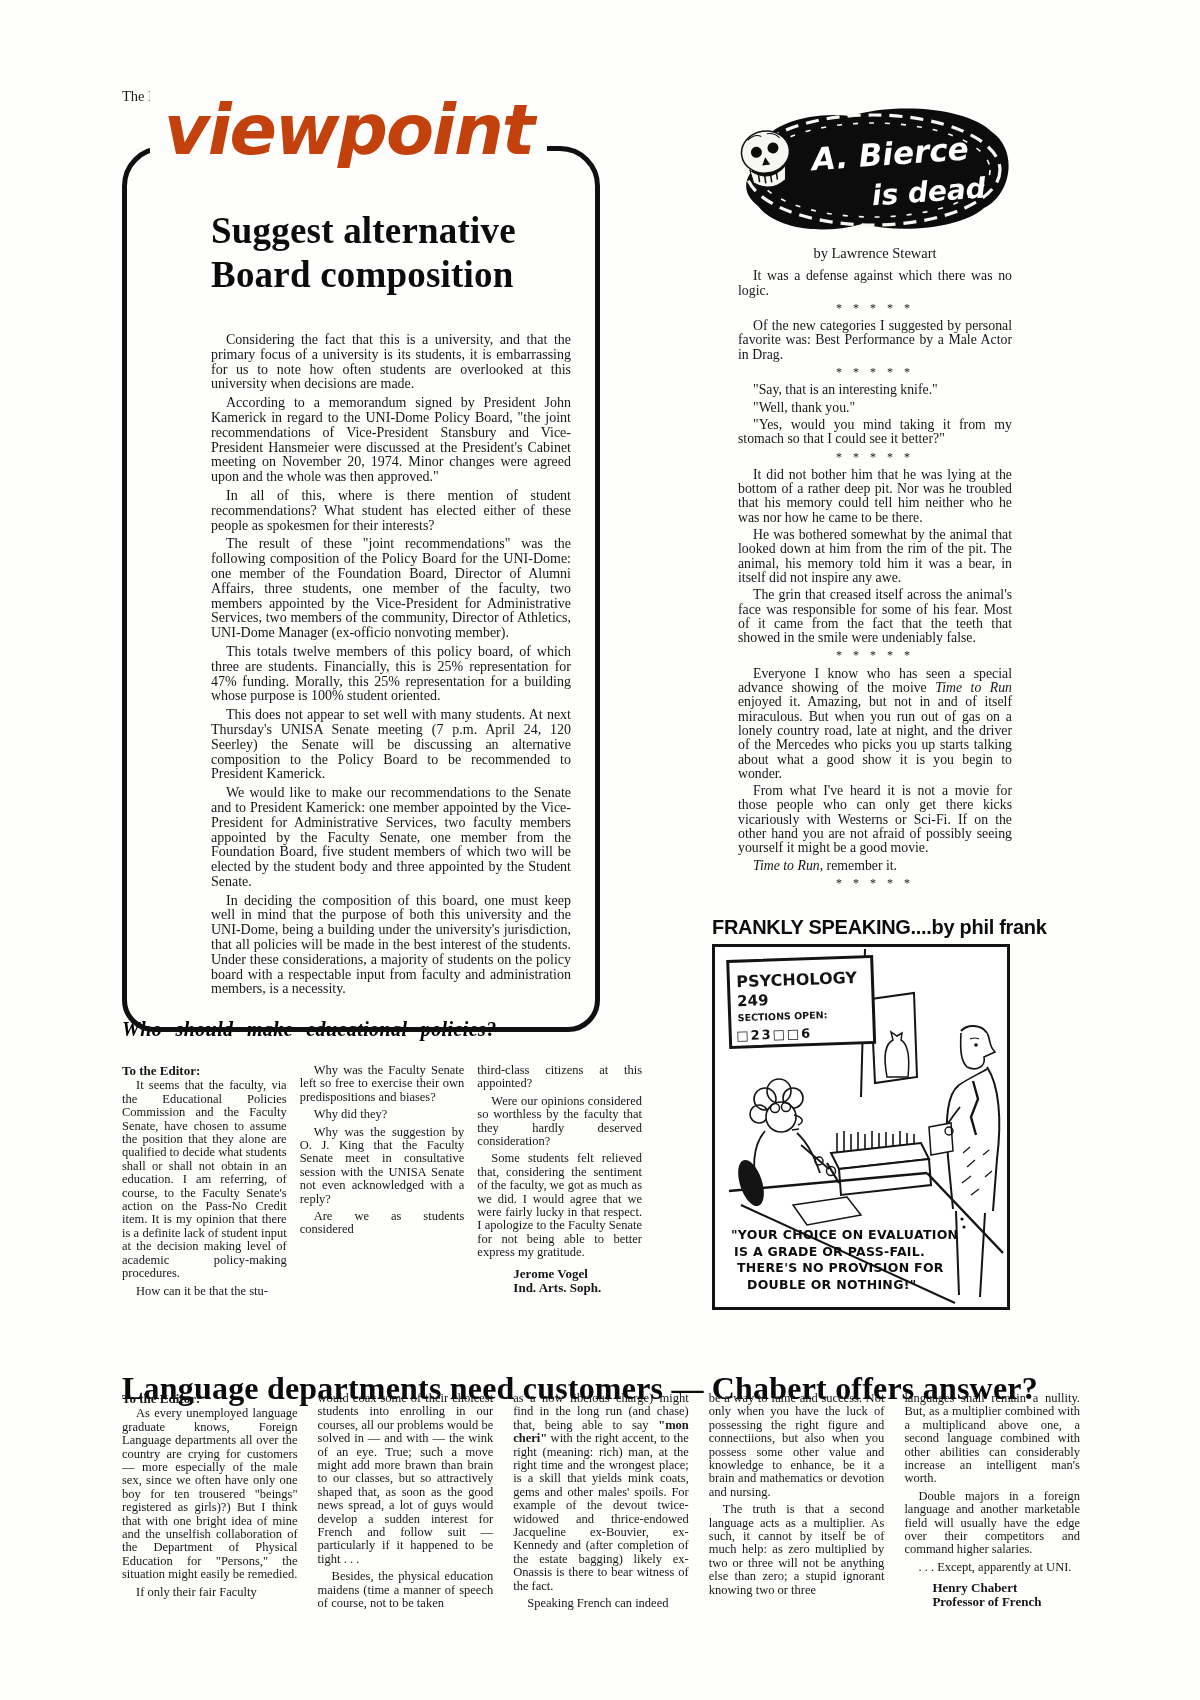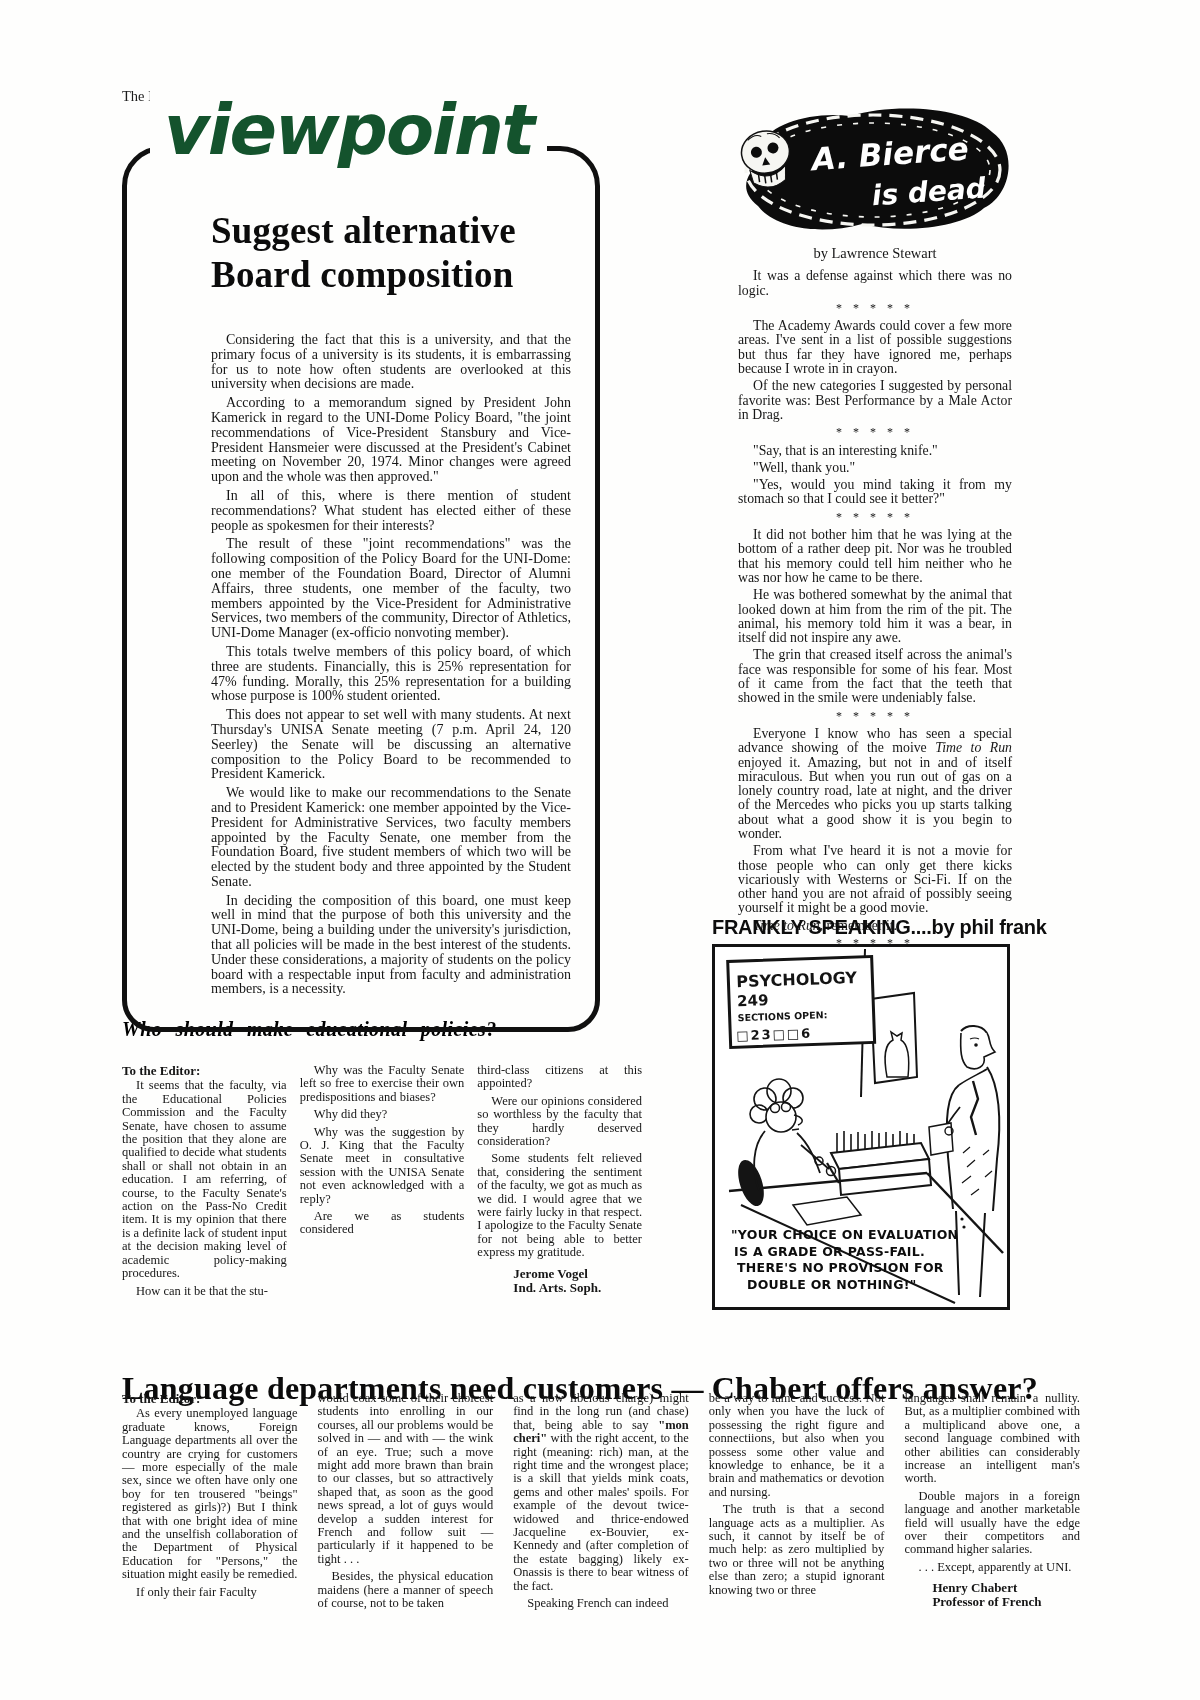--- a/index.html
+++ b/index.html
@@ -5,21 +5,21 @@
   html,body{margin:0;padding:0;background:#e8e8e6;}
   #page{position:relative;width:1200px;height:1700px;background:#fefefdl;background:#fefefd;margin:0 auto;overflow:hidden;color:#161616;}
   .abs{position:absolute;}
 
   
   #masthead{left:122px;top:88px;font:14.5px "Liberation Serif",serif;color:#1c1c1c;}
 
   
   #vp-logo{left:150px;top:88px;z-index:3;background:#fefefd;padding:0 14px;
     font-family:"DejaVu Sans",sans-serif;font-weight:bold;font-style:italic;
-    font-size:70px;line-height:84px;letter-spacing:-2px;color:#14532d;}
+    font-size:70px;line-height:84px;letter-spacing:-2px;color:#c2410c;}
   #vp-box{left:122px;top:146px;width:478px;box-sizing:border-box;z-index:1;
     border:5px solid #101010;border-radius:40px 40px 32px 32px;
     padding:58px 24px 26px 84px;background:transparent;}
   .vp-headline{font-family:"Liberation Serif",serif;font-weight:bold;
     font-size:37px;line-height:44px;color:#0c0c0c;letter-spacing:.2px;margin:0 0 36px;}
   .vp-article{font-family:"Liberation Serif",serif;font-size:14px;line-height:14.8px;text-align:justify;}
   .vp-article p{margin:0 0 4px;text-indent:15px;}
 
   
   #bierce-art{left:720px;top:100px;width:302px;height:142px;}
@@ -95,21 +95,20 @@
       <path d="M14,12 q8,-6 14,-2 M34,8 q8,0 12,6" stroke="#111" stroke-width="1" fill="none"></path>
     </g>
     <text x="92" y="64" transform="rotate(-4 180 60)" font-family="DejaVu Serif, serif" font-style="italic" font-weight="bold" font-size="31" fill="#ffffff">A. Bierce</text>
     <text x="152" y="102" transform="rotate(-4 200 95)" font-family="DejaVu Serif, serif" font-style="italic" font-weight="bold" font-size="28" fill="#ffffff">is dead</text>
   </svg>
 
   <div id="bierce-col" class="abs">
     <p class="byline">by Lawrence Stewart</p>
     <p>It was a defense against which there was no logic.</p>
     <p class="sep">* * * * *</p>
-    <p>The Academy Awards could cover a few more areas. I've sent in a list of possible suggestions but thus far they have ignored me, perhaps because I wrote in in crayon.</p>
     <p>Of the new categories I suggested by personal favorite was: Best Performance by a Male Actor in Drag.</p>
     <p class="sep">* * * * *</p>
     <p>"Say, that is an interesting knife."</p>
     <p>"Well, thank you."</p>
     <p>"Yes, would you mind taking it from my stomach so that I could see it better?"</p>
     <p class="sep">* * * * *</p>
     <p>It did not bother him that he was lying at the bottom of a rather deep pit. Nor was he troubled that his memory could tell him neither who he was nor how he came to be there.</p>
     <p>He was bothered somewhat by the animal that looked down at him from the rim of the pit. The animal, his memory told him it was a bear, in itself did not inspire any awe.</p>
     <p>The grin that creased itself across the animal's face was responsible for some of his fear. Most of it came from the fact that the teeth that showed in the smile were undeniably false.</p>
     <p class="sep">* * * * *</p>
@@ -216,21 +215,21 @@
 
   <div id="language-headline" class="abs">Language departments need customers — Chabert offers answer?</div>
   <div id="language-cols" class="abs">
     <div class="lettercol">
       <p class="salutation">To the Editor:</p>
       <p>As every unemployed language graduate knows, Foreign Language departments all over the country are crying for customers — more especially of the male sex, since we often have only one boy for ten trousered "beings" registered as girls)?) But I think that with one bright idea of mine and the unselfish collaboration of the Department of Physical Education for "Persons," the situation might easily be remedied.</p>
       <p>If only their fair Faculty</p>
     </div>
     <div class="lettercol">
       <p class="noind">would coax some of their choicest students into enrolling in our courses, all our problems would be solved in — and with — the wink of an eye. True; such a move might add more brawn than brain to our classes, but so attractively shaped that, as soon as the good news spread, a lot of guys would develop a sudden interest for French and follow suit — particularly if it happened to be tight . . .</p>
-      <p>Besides, the physical education maidens (here a manner of speech of course, not to be taken</p>
+      <p>Besides, the physical education maidens (time a manner of speech of course, not to be taken</p>
     </div>
     <div class="lettercol">
       <p class="noind"><span>as a now libelous charge) might find in the long run (and chase) that, being able to say </span><b>"mon cheri"</b><span> with the right accent, to the right (meaning: rich) man, at the right time and the wrongest place; is a skill that yields mink coats, gems and other males' spoils. For example of the devout twice-widowed and thrice-endowed Jacqueline ex-Bouvier, ex-Kennedy and (after completion of the estate bagging) likely ex-Onassis is there to bear witness of the fact.</span></p>
       <p>Speaking French can indeed</p>
     </div>
     <div class="lettercol">
       <p class="noind">be a way to fame and success. Not only when you have the luck of possessing the right figure and connectiions, but also when you possess some other value and knowledge to enhance, be it a brain and mathematics or devotion and nursing.</p>
       <p>The truth is that a second language acts as a multiplier. As such, it cannot by itself be of much help: as zero multiplied by two or three will not be anything else than zero; a stupid ignorant knowing two or three</p>
     </div>
     <div class="lettercol">

